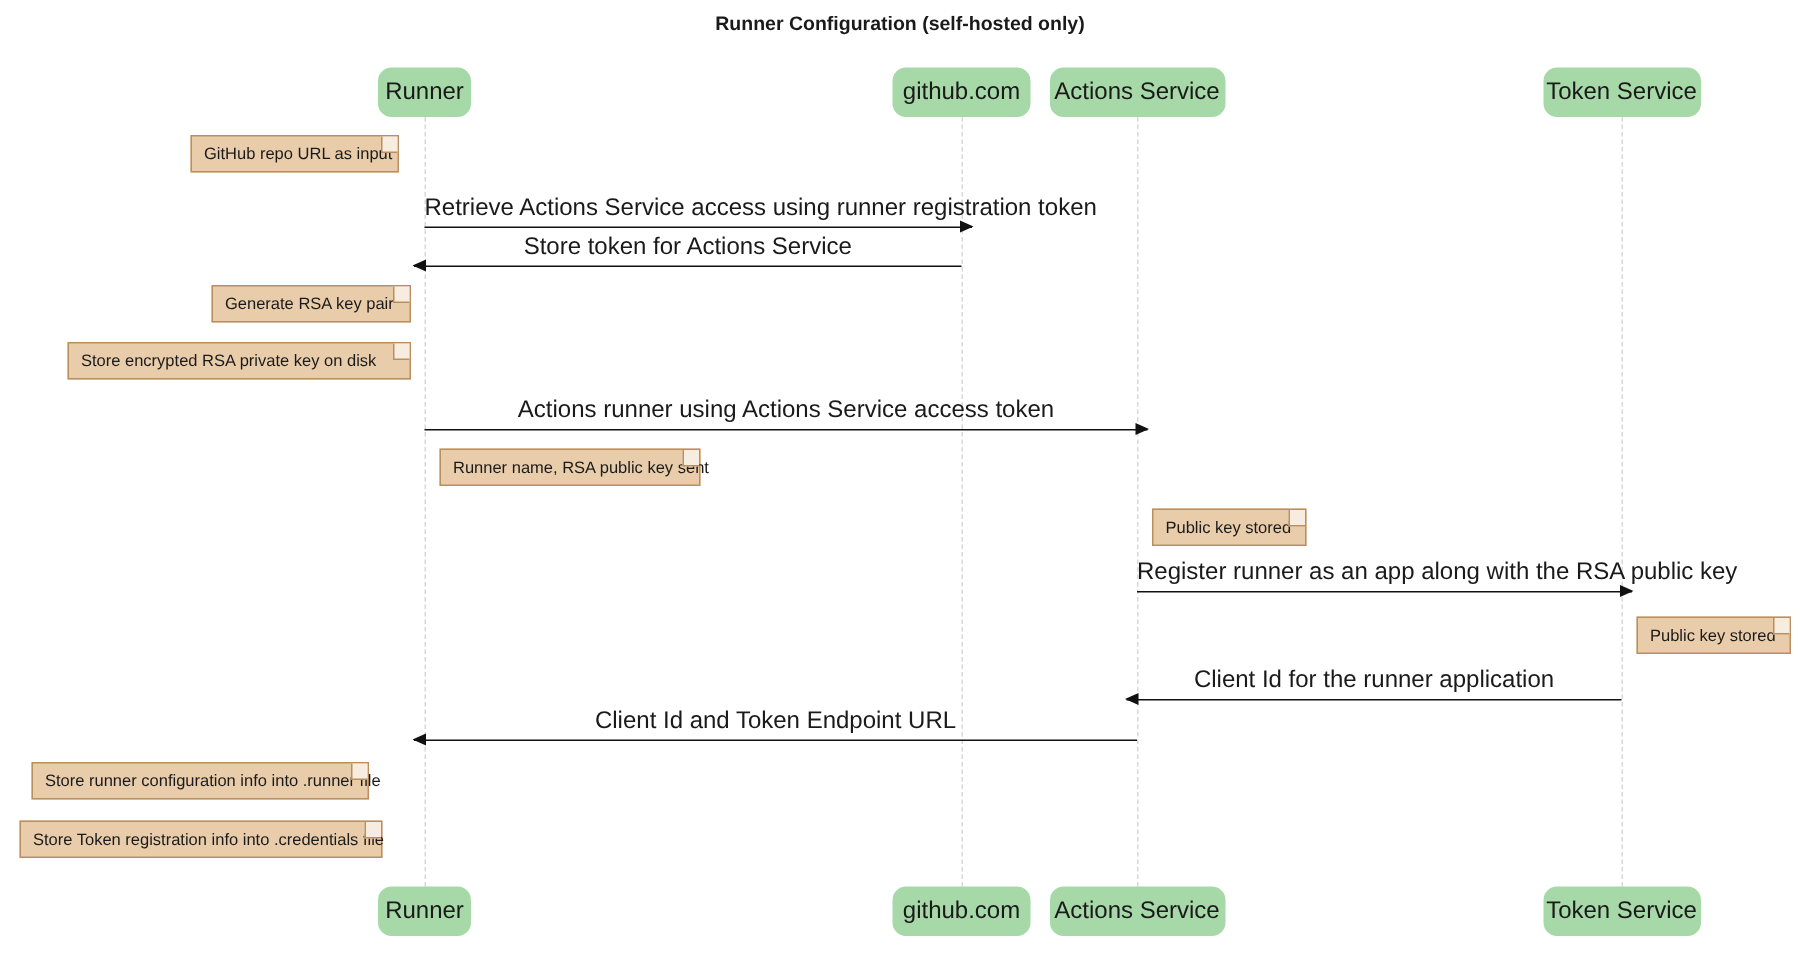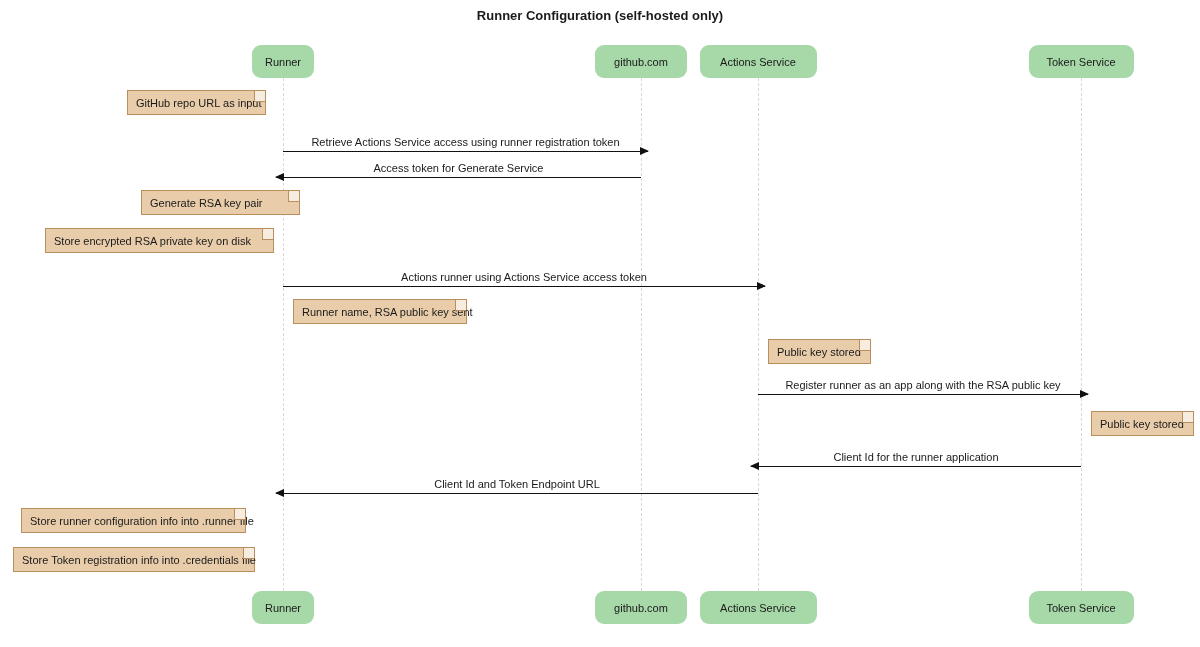--- a/index.html
+++ b/index.html
@@ -27,21 +27,21 @@
     width:0;
     border-left:1px dashed #d8d8d8;
   }
 
   
   .participant{
     position:absolute;
     background:#a6d8a8;
     border-radius:9px;
     color:#1a1a1a;
-    font-size:11px;
+    font-size:16px;
     display:flex;
     align-items:center;
     justify-content:center;
     box-sizing:border-box;
     white-space:nowrap;
   }
 
   
   .note{
     position:absolute;
@@ -87,21 +87,21 @@
   }
   .msg.to-left .head{
     left:-1px;
     border-right:9px solid #111111;
   }
   .msg .label{
     position:absolute;
     left:0;width:100%;
     bottom:3px;
     text-align:center;
-    font-size:11px;
+    font-size:16px;
     color:#1a1a1a;
     white-space:nowrap;
   }
 </style>
 </head>
 <body>
 
 <div id="stage">
 
   <div class="title">Runner Configuration (self-hosted only)</div>
@@ -142,21 +142,21 @@
     </div>
   <div id="messages">
       <div class="msg to-right" style="left: 283px; top: 151px; width: 365px;">
         <div class="line"></div>
         <div class="head"></div>
         <div class="label">Retrieve Actions Service access using runner registration token</div>
       </div>
       <div class="msg to-left" style="left: 276px; top: 177px; width: 365px;">
         <div class="line"></div>
         <div class="head"></div>
-        <div class="label">Access token for Generate Service</div>
+        <div class="label">Store token for Actions Service</div>
       </div>
       <div class="msg to-right" style="left: 283px; top: 286px; width: 482px;">
         <div class="line"></div>
         <div class="head"></div>
         <div class="label">Actions runner using Actions Service access token</div>
       </div>
       <div class="msg to-right" style="left: 758px; top: 394px; width: 330px;">
         <div class="line"></div>
         <div class="head"></div>
         <div class="label">Register runner as an app along with the RSA public key</div>
@@ -170,21 +170,21 @@
         <div class="line"></div>
         <div class="head"></div>
         <div class="label">Client Id and Token Endpoint URL</div>
       </div>
     </div>
   <div id="notes">
       <div class="note" style="left: 127px; top: 90px; width: 139px; height: 25px;">
         <span>GitHub repo URL as input</span>
         <span class="fold"></span>
       </div>
-      <div class="note" style="left: 141px; top: 190px; width: 159px; height: 25px;">
+      <div class="note" style="left: 141px; top: 190px; width: 133px; height: 25px;">
         <span>Generate RSA key pair</span>
         <span class="fold"></span>
       </div>
       <div class="note" style="left: 45px; top: 228px; width: 229px; height: 25px;">
         <span>Store encrypted RSA private key on disk</span>
         <span class="fold"></span>
       </div>
       <div class="note" style="left: 293px; top: 299px; width: 174px; height: 25px;">
         <span>Runner name, RSA public key sent</span>
         <span class="fold"></span>

